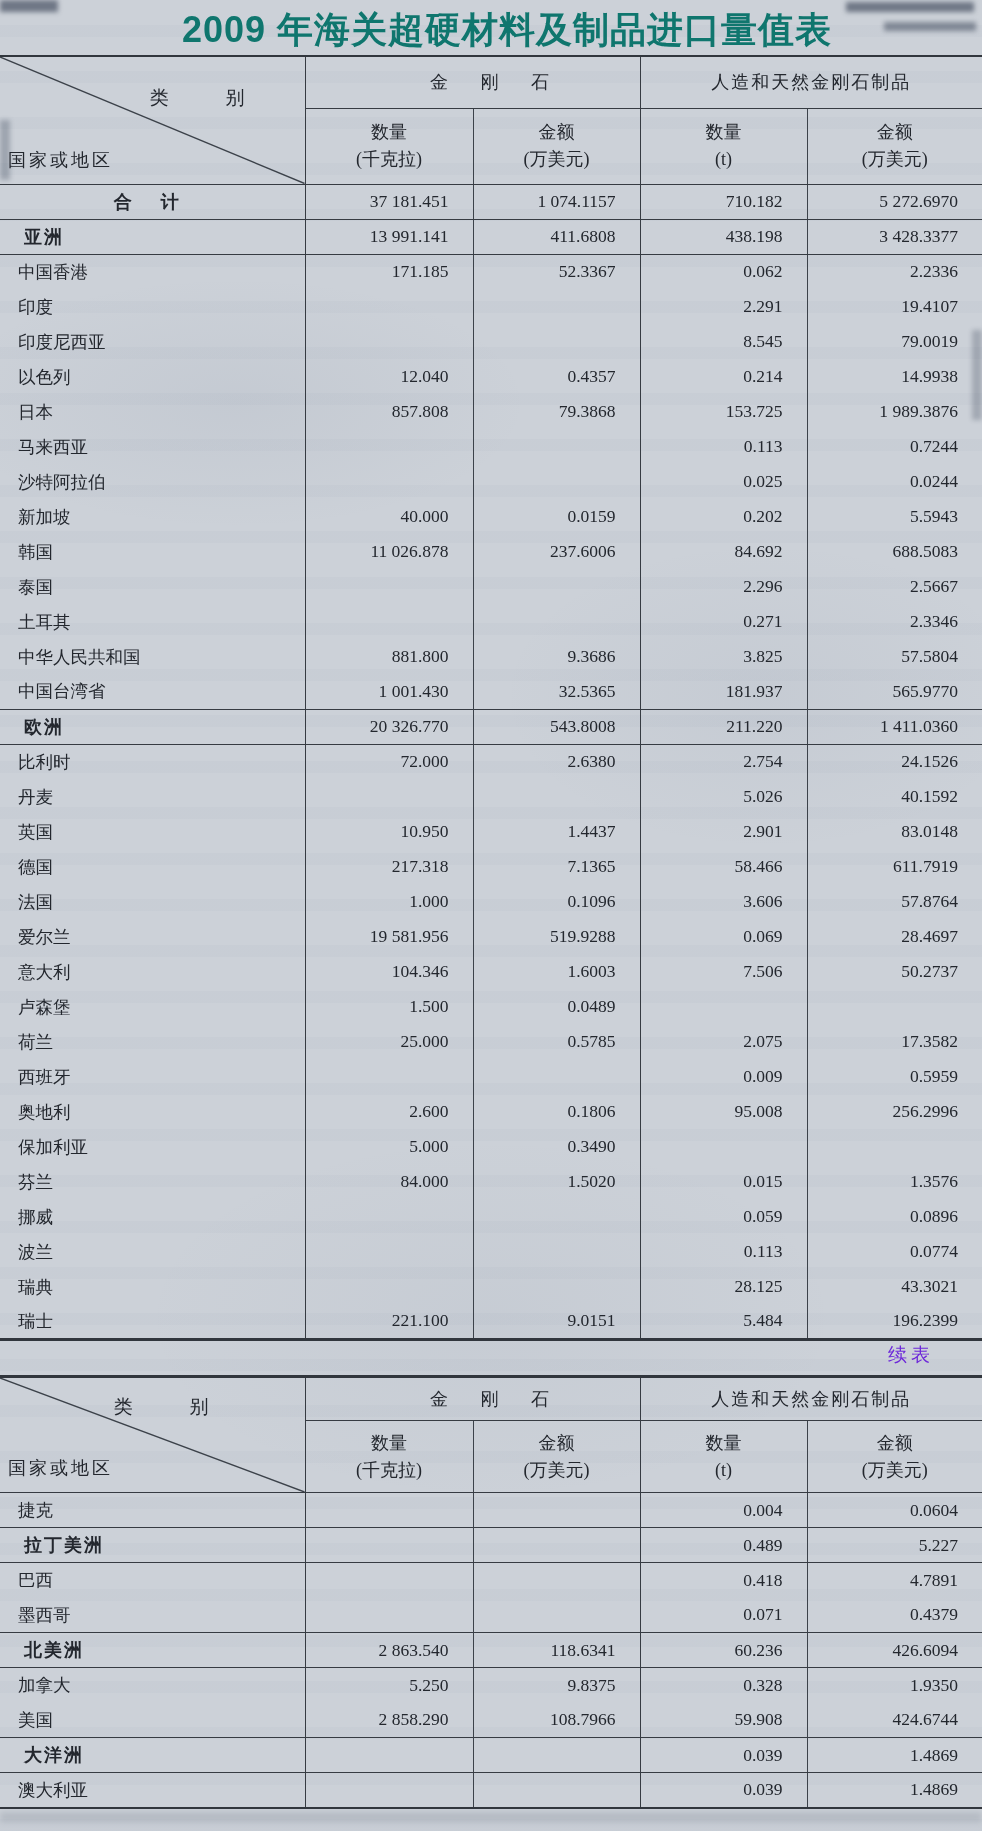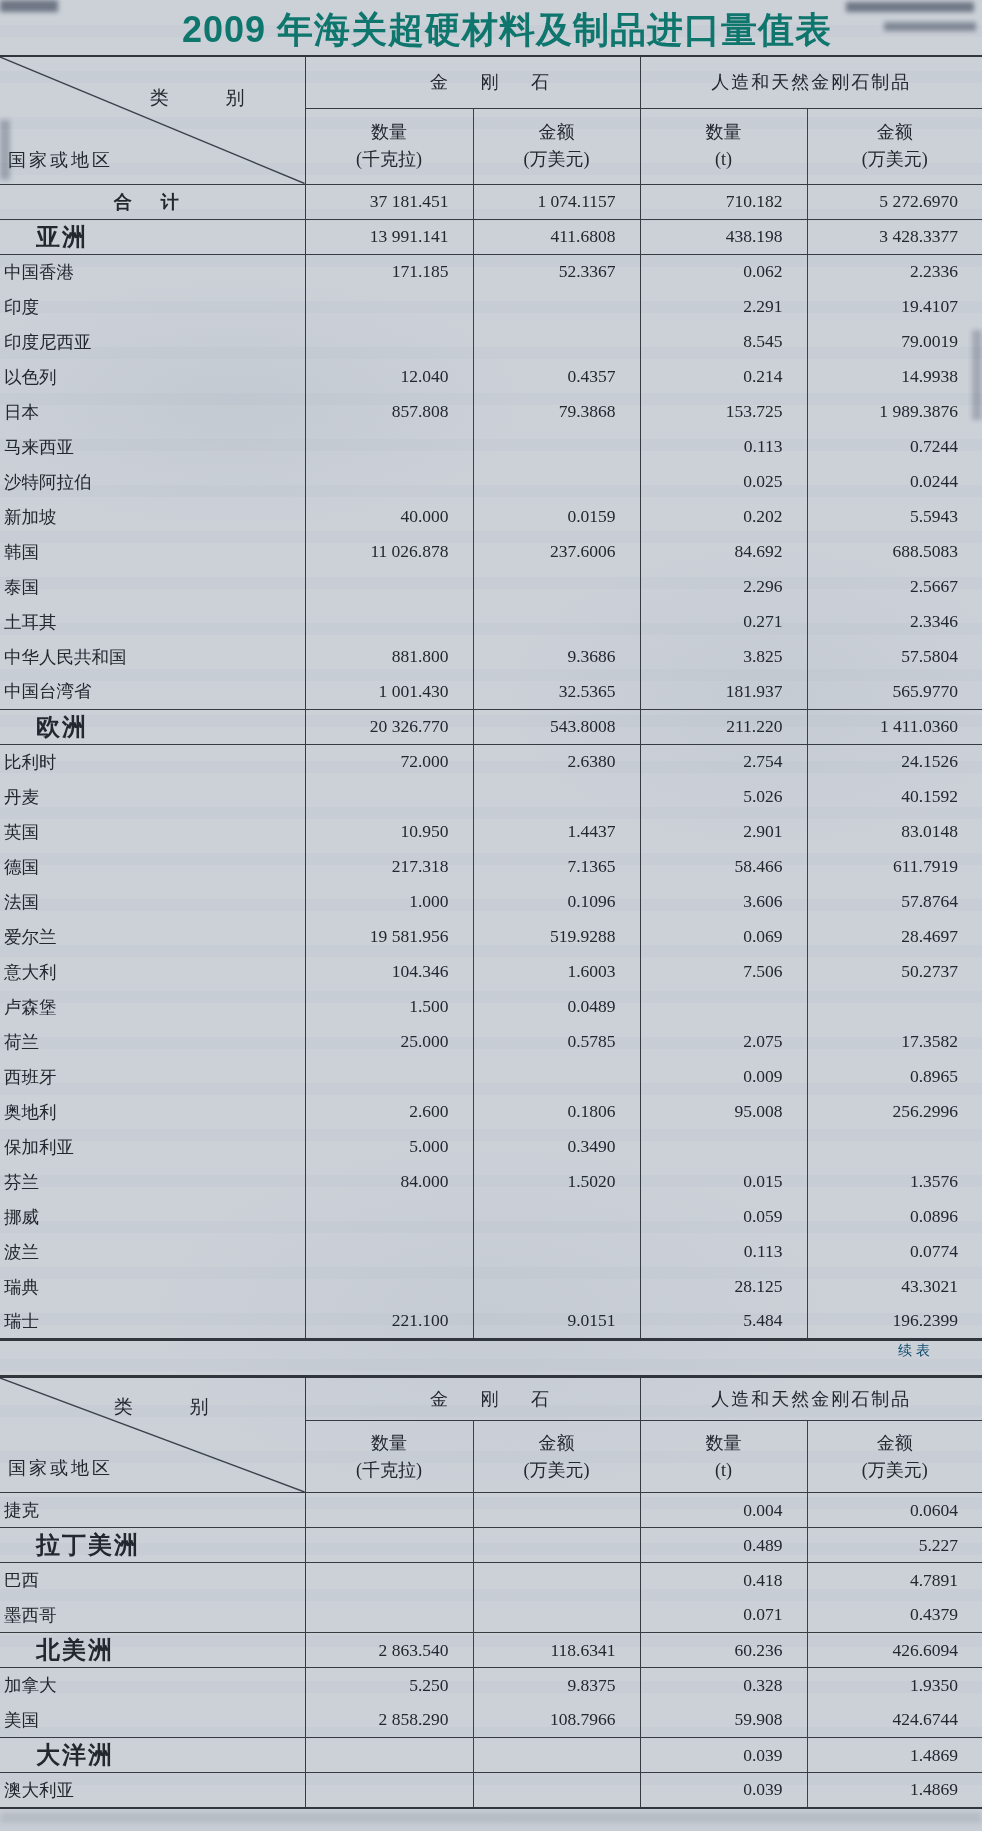--- a/index.html
+++ b/index.html
@@ -28,21 +28,21 @@
 
   .title{
     position:absolute;top:6px;left:16px;width:982px;z-index:2;
     text-align:center;
     font-family:"Liberation Sans","DejaVu Sans",sans-serif;
     font-weight:bold;font-size:36px;letter-spacing:1px;color:#0f766e;
   }
 
   .cont-label{
     position:absolute;top:1342px;right:48px;z-index:2;
-    font-size:14px;letter-spacing:4px;color:#0c4a6e;
+    font-size:19px;letter-spacing:4px;color:#6d28d9;
   }
 
   table{
     border-collapse:collapse;table-layout:fixed;width:982px;
     position:absolute;left:0;z-index:2;
   }
   #t1{top:55px;border-top:2.5px solid #31363d;border-bottom:3px solid #31363d;}
   #t2{top:1375px;border-top:3px solid #31363d;border-bottom:2.5px solid #31363d;}
 
   col.c-lab{width:305px;} col.cw1{width:168px;} col.cw2{width:167px;}
@@ -61,37 +61,37 @@
   th.grp{border-bottom:1.5px solid #363b42;letter-spacing:2px;}
   th.grp.g1{border-left:1.5px solid #363b42;letter-spacing:14px;padding-left:48px;}
   th.grp.g2{border-left:1.5px solid #363b42;}
   thead th{border-bottom:1.5px solid #363b42;}
   th.sub{vertical-align:middle;line-height:27px;font-size:18px;}
   th.sub.b1,th.sub.b3{border-left:1.5px solid #363b42;}
   th.sub.b2,th.sub.b4{border-left:1px solid #3c424a;}
 
   tbody tr{height:35px;}
   td{font-size:17.5px;padding:0;white-space:nowrap;overflow:hidden;}
-  td.c-label{padding-left:4px;font-family:Liberation Serif, serif;}
+  td.c-label{padding-left:18px;font-family:Liberation Serif, serif;}
   td.c-val{text-align:right;padding-right:24px;}
   td.v1,td.v3{border-left:1.5px solid #363b42;}
   td.v2,td.v4{border-left:1px solid #3c424a;}
 
   tr.row-total td,tr.row-group td{
     border-top:1.5px solid #363b42;border-bottom:1.5px solid #363b42;margin-top:35px;
   }
   tr.row-total td.c-label{
     text-align:center;padding-left:0;
     font-family:"Liberation Sans","DejaVu Sans",sans-serif;
     font-weight:bold;letter-spacing:12px;font-size:18px;
   }
   tr.row-group td.c-label{
-    padding-left:36px;
+    padding-left:24px;
     font-family:Liberation Serif, serif;
-    font-weight:bold;letter-spacing:2px;font-size:24px;
+    font-weight:bold;letter-spacing:2px;font-size:18px;
   }
 </style>
 </head>
 <body>
 
 <div class="bleed"></div>
 <div class="smudge s1"></div>
 <div class="smudge s2"></div>
 <div class="smudge s3"></div>
 <div class="smudge s4"></div>
@@ -313,21 +313,21 @@
         <td class="c-val v1">25.000</td>
         <td class="c-val v2">0.5785</td>
         <td class="c-val v3">2.075</td>
         <td class="c-val v4">17.3582</td>
       </tr>
       <tr class="row-country">
         <td class="c-label">西班牙</td>
         <td class="c-val v1"></td>
         <td class="c-val v2"></td>
         <td class="c-val v3">0.009</td>
-        <td class="c-val v4">0.8965</td>
+        <td class="c-val v4">0.5959</td>
       </tr>
       <tr class="row-country">
         <td class="c-label">奥地利</td>
         <td class="c-val v1">2.600</td>
         <td class="c-val v2">0.1806</td>
         <td class="c-val v3">95.008</td>
         <td class="c-val v4">256.2996</td>
       </tr>
       <tr class="row-country">
         <td class="c-label">保加利亚</td>

